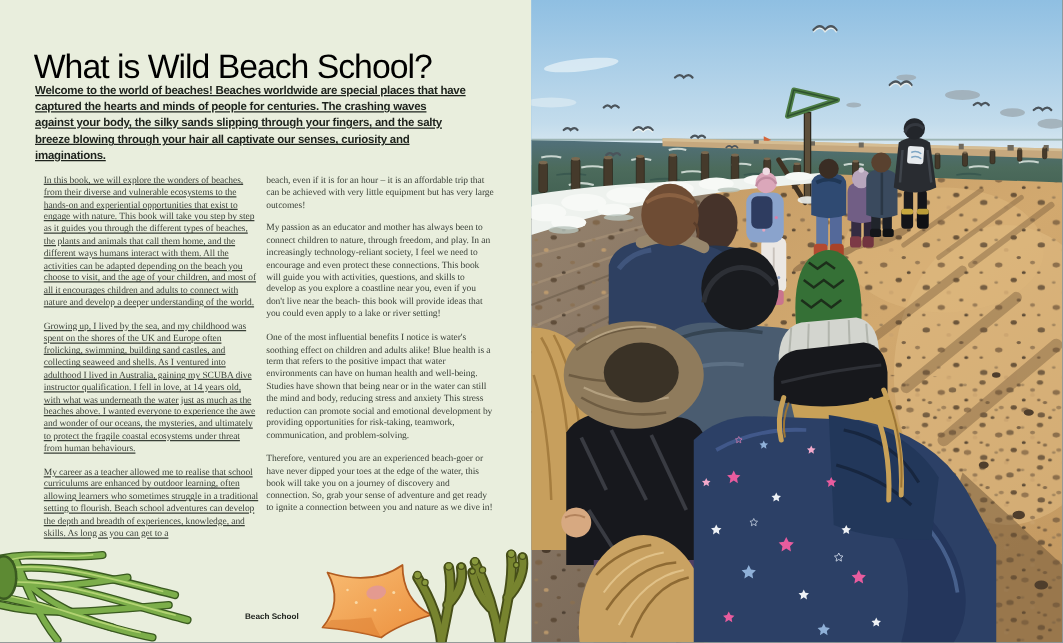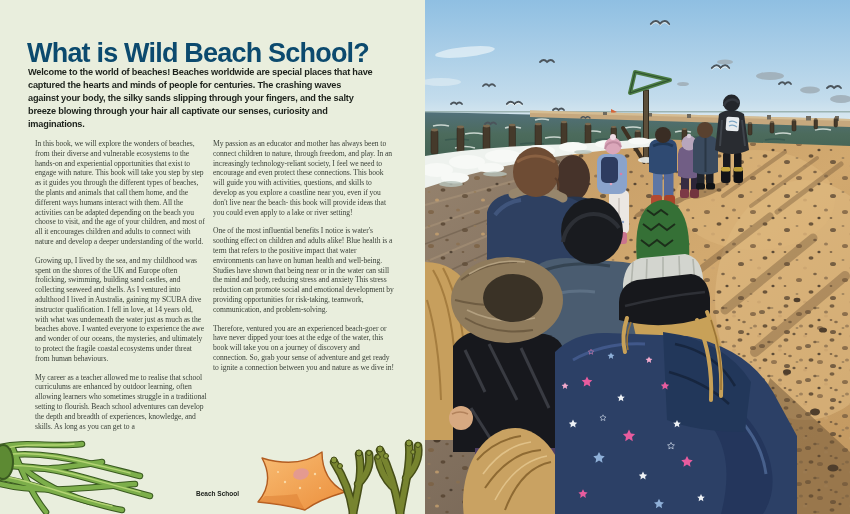--- a/index.html
+++ b/index.html
@@ -1,22 +1,22 @@
 <!DOCTYPE html>
 <html><head>
 <meta charset="utf-8">
 <style>
   html,body{margin:0;padding:0;background:#555;}
   .spread{position:relative;width:850px;height:514px;overflow:hidden;background:#e9eedd;font-family:"Liberation Sans",sans-serif;}
   .page-left{position:absolute;left:0;top:0;width:425px;height:514px;background:#e9eedd;}
-  .page-title{position:absolute;left:27px;top:20px;font-size:27px;font-weight:bold;letter-spacing:-0.8px;color:#0c4a6e;}
-  .intro{position:absolute;left:28px;top:66px;width:345px;font-size:9.2px;font-weight:bold;line-height:13px;color:#1d221c;letter-spacing:-0.2px;}
+  .page-title{position:absolute;left:27px;top:20px;font-size:27px;font-weight:normal;letter-spacing:-0.8px;color:#000000;}
+  .intro{position:absolute;left:28px;top:66px;width:345px;font-size:9.2px;font-weight:bold;line-height:13px;color:#1d221c;letter-spacing:-0.2px;text-decoration:underline;}
   .col{position:absolute;top:139px;font-family:"Liberation Serif",serif;font-size:7.6px;line-height:9.8px;color:#3a4038;letter-spacing:-0.05px;}
   .col p{margin:0 0 9px 0;}
-  .col-1{left:35px;width:172px;}
+  .col-1{left:35px;width:172px;text-decoration:underline;}
   .col-2{left:213px;width:183px;}
   .footer-label{position:absolute;left:196px;top:490px;font-size:6.5px;font-weight:bold;color:#20241f;z-index:4;}
   .flora{position:absolute;left:0;top:422px;width:425px;height:92px;z-index:3;}
   .page-right{position:absolute;left:425px;top:0;width:425px;height:514px;background:#9cc6e3;}
   .page-right svg{display:block;}
 </style>
 </head>
 <body>
 
 <div class="spread">
@@ -24,20 +24,21 @@
   <div class="page-left">
     <h1 class="page-title">What is Wild Beach School?</h1>
     <div class="intro">Welcome to the world of beaches! Beaches worldwide are special places that have captured the hearts and minds of people for centuries. The crashing waves against your body, the silky sands slipping through your fingers, and the salty breeze blowing through your hair all captivate our senses, curiosity and imaginations.</div>
 
     <div class="col col-1">
       <p>In this book, we will explore the wonders of beaches, from their diverse and vulnerable ecosystems to the hands-on and experiential opportunities that exist to engage with nature. This book will take you step by step as it guides you through the different types of beaches, the plants and animals that call them home, and the different ways humans interact with them. All the activities can be adapted depending on the beach you choose to visit, and the age of your children, and most of all it encourages children and adults to connect with nature and develop a deeper understanding of the world.</p>
       <p>Growing up, I lived by the sea, and my childhood was spent on the shores of the UK and Europe often frolicking, swimming, building sand castles, and collecting seaweed and shells. As I ventured into adulthood I lived in Australia, gaining my SCUBA dive instructor qualification. I fell in love, at 14 years old, with what was underneath the water just as much as the beaches above. I wanted everyone to experience the awe and wonder of our oceans, the mysteries, and ultimately to protect the fragile coastal ecosystems under threat from human behaviours.</p>
       <p>My career as a teacher allowed me to realise that school curriculums are enhanced by outdoor learning, often allowing learners who sometimes struggle in a traditional setting to flourish.  Beach school adventures can develop the depth and breadth of experiences, knowledge, and skills. As long as you can get to a</p>
     </div>
     <div class="col col-2">
+      <p>beach, even if it is for an hour – it is an affordable trip that can be achieved with very little equipment but has very large outcomes!</p>
       <p>My passion as an educator and mother has always been to connect children to nature, through freedom, and play. In an increasingly technology-reliant society, I feel we need to encourage and even protect these connections.  This book will guide you with activities, questions, and skills to develop as you explore a coastline near you, even if you don't live near the beach- this book will provide ideas that you could even apply to a lake or river setting!</p>
       <p>One of the most influential benefits I notice is water's soothing effect on children and adults alike! Blue health is a term that refers to the positive impact that water environments can have on human health and well-being. Studies have shown that being near or in the water can still the mind and body, reducing stress and anxiety This stress reduction can promote social and emotional development by providing opportunities for risk-taking, teamwork, communication, and problem-solving.</p>
       <p>Therefore, ventured you are an experienced beach-goer or have never dipped your toes at the edge of the water, this book will take you on a journey of discovery and connection. So, grab your sense of adventure and get ready to ignite a connection between you and nature as we dive in!</p>
     </div>
 
     <div class="footer-label">Beach School</div>
 
     <svg class="flora" viewBox="0 0 425 92">
 
       <g fill="none" stroke-linecap="round">

